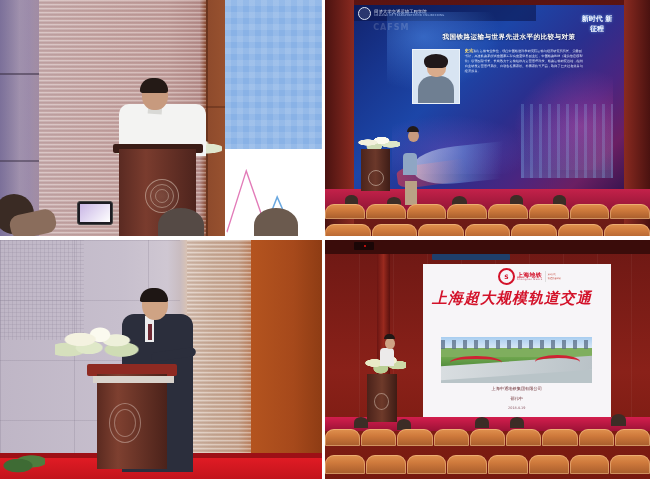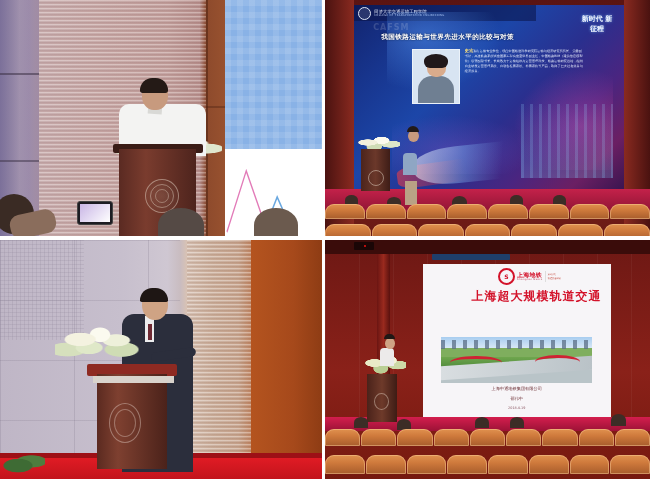--- a/index.html
+++ b/index.html
@@ -87,21 +87,21 @@
     border-radius:40% 6% 6% 40%;transform:rotate(-6deg);}
   #p-tr .led-red{left:16%;bottom:2%;width:26%;height:12%;
     background:linear-gradient(90deg,rgba(255,60,60,.55),transparent);border-radius:30% 4% 4% 30%;transform:rotate(-8deg);}
 
   #p-tr .hdr{left:4%;top:3%;width:66%;height:9%;background:rgba(10,18,70,.55);display:flex;align-items:center;gap:3px;padding-left:4px;}
   #p-tr .hdr-seal{width:11px;height:11px;border-radius:50%;border:1px solid #dfe6f5;background:rgba(255,255,255,.12);flex:none;}
   #p-tr .hdr-txt{font-size:4.2px;color:#eaf0ff;line-height:1.25;letter-spacing:.2px;white-space:nowrap;}
   #p-tr .hdr-sub{font-size:2.6px;color:#b9c9ef;letter-spacing:.3px;white-space:nowrap;}
   #p-tr .watermark{left:7%;top:10%;font-size:8px;color:rgba(255,255,255,.16);font-weight:bold;letter-spacing:1px;}
 
-  #p-tr .slide-title{left:10%;top:15.5%;width:72%;text-align:left;font-size:6.6px;font-weight:bold;color:#ffffff;
+  #p-tr .slide-title{left:10%;top:15.5%;width:72%;text-align:right;font-size:6.6px;font-weight:bold;color:#ffffff;
     text-shadow:0 0 2px rgba(0,0,0,.7);letter-spacing:.4px;}
   #p-tr .portrait{left:21.5%;top:24%;width:17%;height:29%;background:#d8e4f2;border:1px solid rgba(255,255,255,.5);overflow:hidden;}
   #p-tr .pt-hair{left:24%;top:8%;width:52%;height:26%;border-radius:50% 50% 6px 6px;background:#20181a;}
   #p-tr .pt-face{left:29%;top:16%;width:42%;height:34%;border-radius:45%;background:#d9ab8c;}
   #p-tr .pt-shirt{left:10%;top:48%;width:80%;height:52%;background:#6f7f92;border-radius:14px 14px 0 0;}
   #p-tr .bio{left:41%;top:23.5%;width:44%;font-size:3.1px;line-height:1.55;color:#eef3ff;letter-spacing:.1px;}
   #p-tr .bio b{color:#ffe27a;font-size:4.2px;}
   #p-tr .callig{right:3.5%;top:5%;width:13%;font-size:7px;color:#f3f6ff;font-weight:bold;line-height:1.5;
     text-shadow:0 0 3px rgba(120,200,255,.8);text-align:center;}
 
@@ -174,21 +174,21 @@
     background:repeating-linear-gradient(90deg,rgba(255,255,255,.045) 0 1px,transparent 1px 34px);}
 
   #p-br .screen2{left:30%;top:10%;width:58%;height:64%;background:#f7f5f8;}
   #p-br .logo-row{position:absolute;left:40%;top:4%;width:46%;height:9%;display:flex;align-items:center;gap:2px;}
   #p-br .metro-mark{width:13px;height:13px;border-radius:50%;border:2px solid #d3122a;display:flex;align-items:center;justify-content:center;
     font-size:6px;color:#d3122a;font-weight:bold;flex:none;}
   #p-br .metro-cn{font-size:6px;color:#d3122a;font-weight:bold;line-height:1;letter-spacing:.3px;}
   #p-br .metro-en{font-size:2.4px;color:#b0344a;letter-spacing:.5px;}
   #p-br .cobrand{width:22px;height:11px;border-left:1px solid #ddd;padding-left:2px;display:flex;flex-direction:column;justify-content:center;gap:1px;}
   #p-br .cobrand span{font-size:2.2px;color:#c0392b;white-space:nowrap;}
-  #p-br .title2{position:absolute;left:5%;top:16%;width:90%;text-align:right;font-size:12px;font-weight:bold;color:#d3122a;line-height:1.45;letter-spacing:1px;}
+  #p-br .title2{position:absolute;left:5%;top:16%;width:90%;text-align:left;font-size:15px;font-weight:bold;color:#d3122a;line-height:1.45;letter-spacing:1px;font-style:italic;}
   #p-br .photo{position:absolute;left:10%;top:48%;width:80%;height:30%;
     background:linear-gradient(180deg,#9fc3e8 0 22%,#7fae5e 22% 46%,#cfd6da 46% 72%,#b9c4c8 72% 100%);overflow:hidden;}
   #p-br .ph-sky{left:0;top:0;width:100%;height:24%;background:linear-gradient(180deg,#a8cdf0,#d7e7f6);}
   #p-br .ph-city{left:0;top:6%;width:100%;height:20%;
     background:repeating-linear-gradient(90deg,rgba(90,110,135,.75) 0 4px,transparent 4px 11px);}
   #p-br .ph-green{left:0;top:42%;width:100%;height:24%;background:linear-gradient(180deg,#6fa64e,#4f8a3c);}
   #p-br .ph-road{left:0;top:52%;width:100%;height:30%;
     background:linear-gradient(100deg,#d9dee1,#b9c2c7);transform:skewY(-4deg);}
   #p-br .ph-arc{left:6%;top:40%;width:34%;height:22%;border-top:3px solid #cf2233;border-radius:50% 50% 0 0;}
   #p-br .ph-arc2{right:8%;top:38%;width:30%;height:24%;border-top:3px solid #cf2233;border-radius:50% 50% 0 0;}

